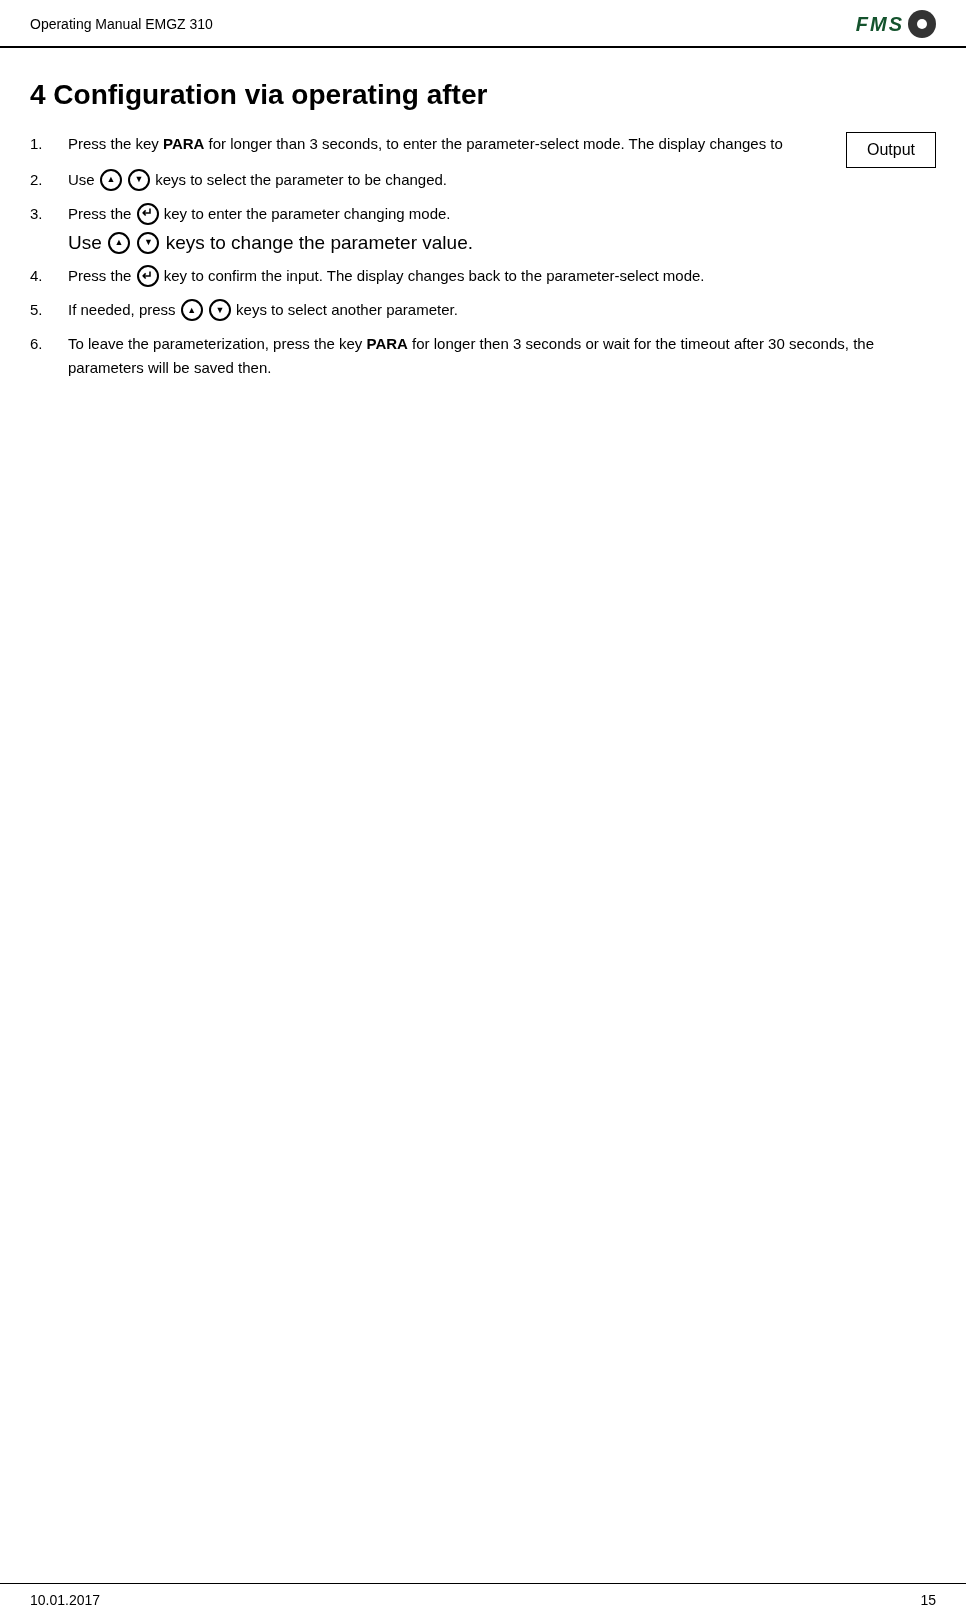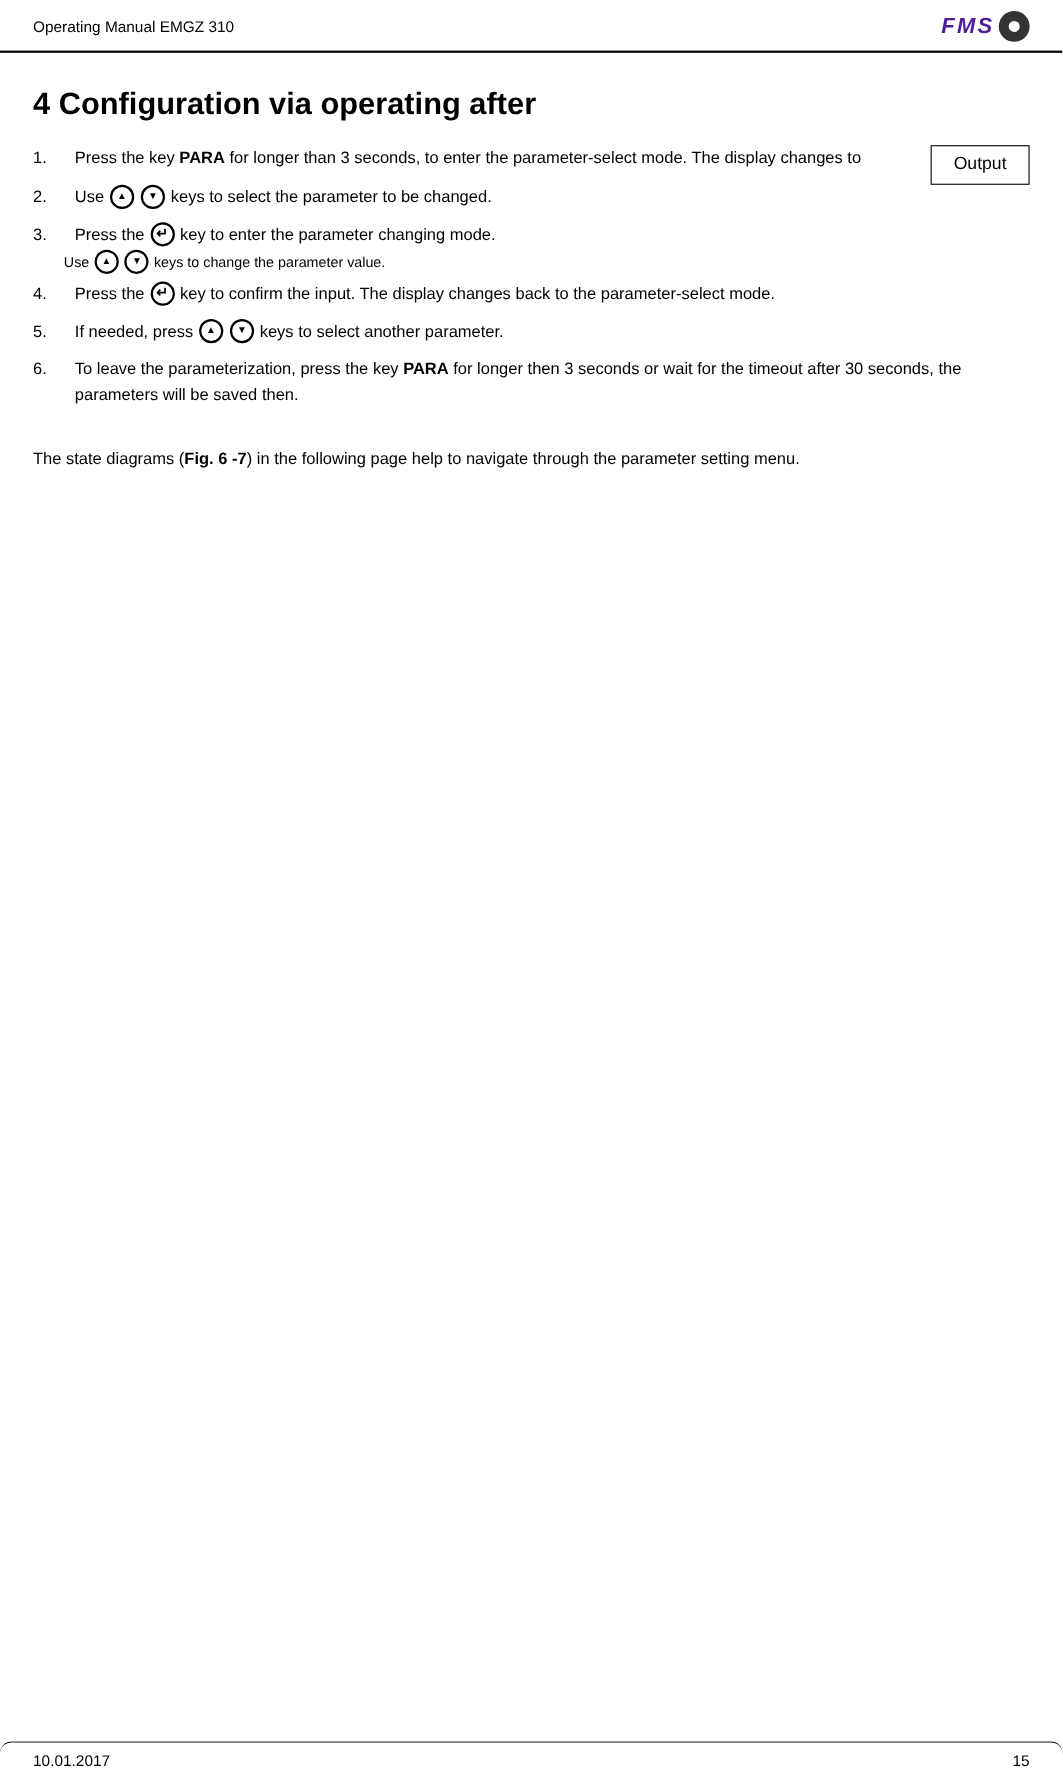--- a/index.html
+++ b/index.html
@@ -29,21 +29,21 @@
     .fms-logo {
       display: flex;
       align-items: center;
       gap: 4px;
     }
     .fms-logo-text {
       font-size: 20px;
       font-weight: bold;
       letter-spacing: 2px;
       font-style: italic;
-      color: #4c1d95;
+      color: #14532d;
     }
     .fms-logo-circle {
       width: 28px;
       height: 28px;
       border-radius: 50%;
       background: #333;
       display: inline-flex;
       align-items: center;
       justify-content: center;
     }
@@ -133,22 +133,22 @@
     }
     .icon-circle-enter::after {
       content: '↵';
       font-size: 13px;
     }
 
     
     .sub-step {
       margin-top: 2px;
       margin-bottom: 6px;
-      margin-left: 28px;
-      font-size: 13px;
+      margin-left: 38px;
+      font-size: 19px;
       line-height: 1.6;
     }
 
     
     .state-diagrams-para {
       margin-top: 24px;
       line-height: 1.6;
       font-size: 15px;
     }
 
@@ -244,22 +244,19 @@
       <div class="step-item">
         <span class="step-number">6.</span>
         <span class="step-text">
           To leave the parameterization, press the key <strong>PARA</strong> for longer then 3 seconds or wait for the timeout after 30 seconds, the parameters will be saved then.
         </span>
       </div>
 
     </div>
   </div>
 
-  <p class="state-diagrams-para">
-    The state diagrams (<strong>Fig. 6 -7</strong>) in the following page help to navigate through the parameter setting menu.
-  </p>
 
 </div>
 
-<div style="position:fixed; bottom:0; left:0; width:966px; display:flex; justify-content:space-between; padding:8px 30px; border-top:1.5px solid #000; font-size:14px; background:#fff;border-radius:11px;">
+<div style="position:fixed; bottom:0; left:0; width:966px; display:flex; justify-content:space-between; padding:8px 30px; border-top:1.5px solid #000; font-size:14px; background:#fff;">
   <span>10.01.2017</span>
   <span>15</span>
 </div>
 
 </body></html>

